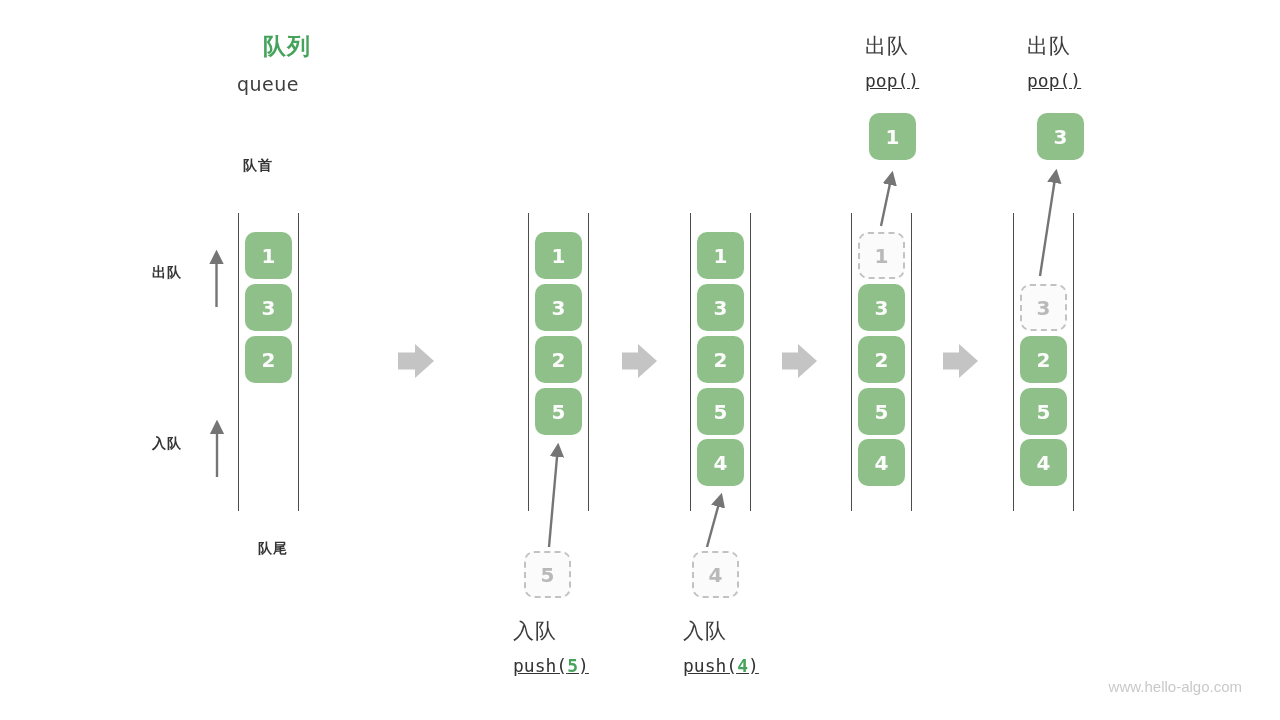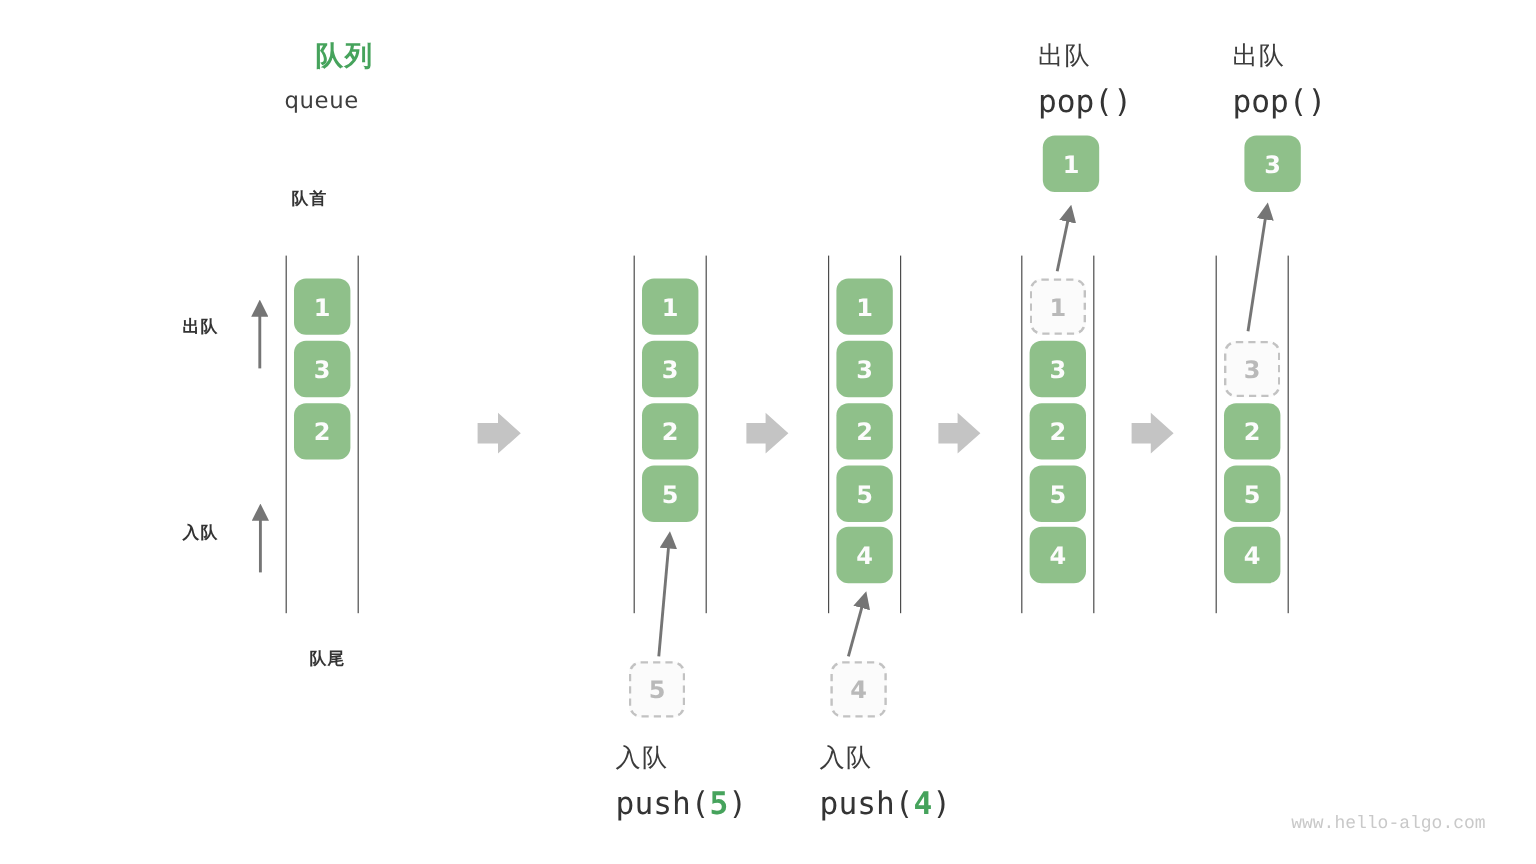--- a/index.html
+++ b/index.html
@@ -18,26 +18,26 @@
   .cell{
     position:absolute;width:47px;height:47px;box-sizing:border-box;
     border-radius:10px;display:flex;align-items:center;justify-content:center;
     font-size:20px;font-weight:bold;
   }
   .queue-col .cell{left:6px;}
   .cell.filled{background:#8fc08a;color:#fcfcfc;}
   .cell.ghost{background:#fbfbfb;border:2px dashed #c2c2c2;color:#b9b9b9;}
   .op-group{position:absolute;}
   .op-zh{font-size:21px;color:#3c3c3c;letter-spacing:1px;margin-bottom:10px;}
-  .op-code{font-family:"DejaVu Sans Mono","Liberation Mono",monospace;font-size:26px;color:#343434;margin-top:10px;white-space:nowrap;}
+  .op-code{font-family:"DejaVu Sans Mono","Liberation Mono",monospace;font-size:18px;color:#343434;margin-top:10px;white-space:nowrap;text-decoration:underline;}
   .op-code .accent{color:#46a35c;font-weight:bold;}
   .overlay{position:absolute;left:0;top:0;width:1280px;height:720px;pointer-events:none;}
   .watermark{
-    position:absolute;left:1076px;top:678px;width:166px;text-align:left;
-    font-family:Liberation Mono, monospace;font-size:15px;color:#c9c9c9;
+    position:absolute;left:1076px;top:678px;width:166px;text-align:right;
+    font-family:Liberation Sans, sans-serif;font-size:15px;color:#c9c9c9;
   }
 </style>
 </head>
 <body>
 
 <div class="canvas">
 
   <div class="abs title-zh" style="left:243px;top:31px;margin-left:20px;">队列</div>
   <div class="abs title-en" style="left:237px;top:73px;">queue</div>
 

